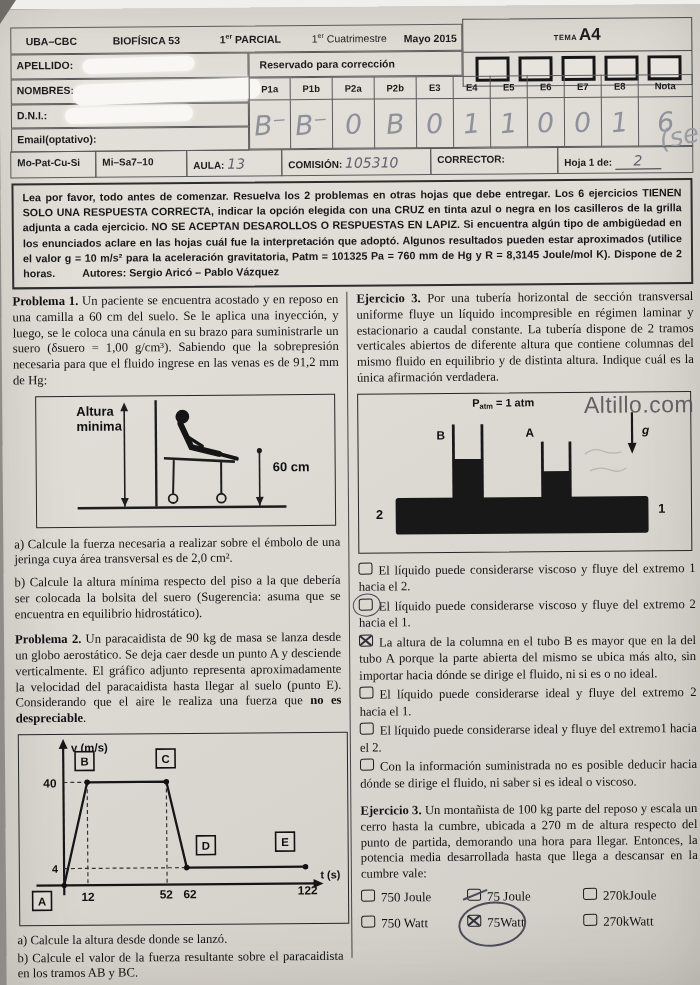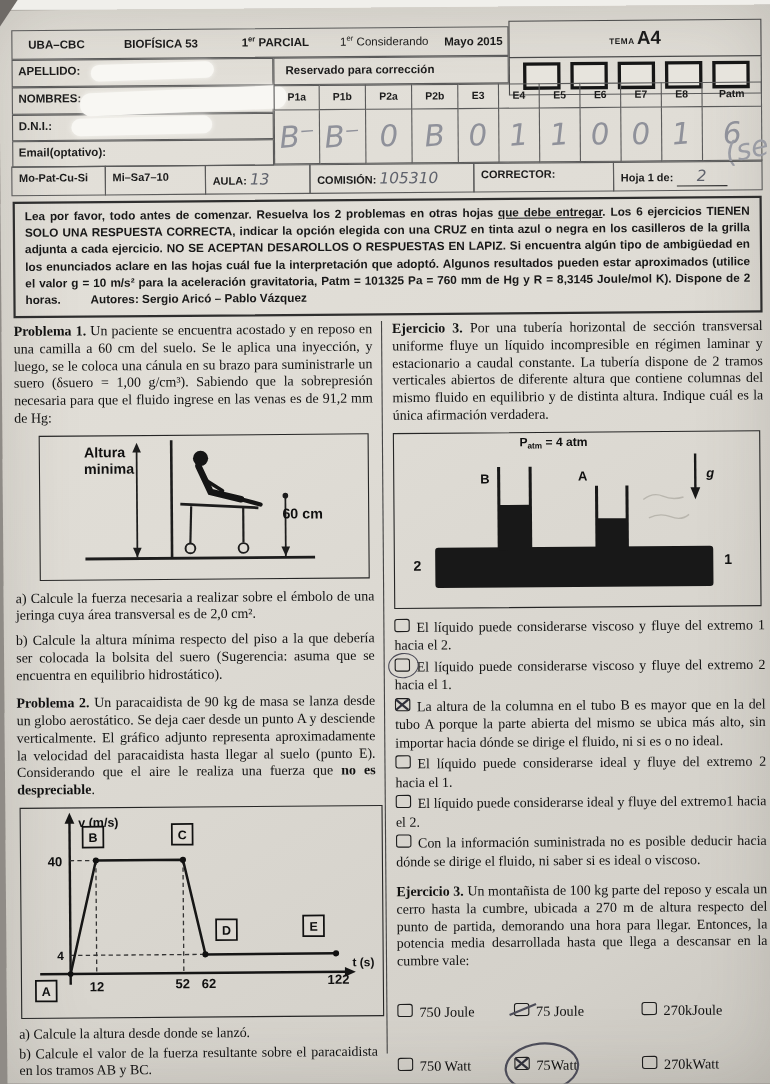--- a/index.html
+++ b/index.html
@@ -52,21 +52,21 @@
     transform:rotate(-12deg); font-style:italic; font-family:"DejaVu Sans",sans-serif; white-space:nowrap; }
   .info { position:absolute; left:2px; top:136px; width:682px; height:27px; display:flex; }
   .ic { border:1.1px solid #5a5a5a; margin-left:-1px; padding:5px 6px 0; font-weight:bold; font-size:10px; white-space:nowrap; }
   .ic .hwv { font-family:"DejaVu Sans",sans-serif; font-style:italic; color:#5f626c; font-size:14px; font-weight:400; }
   .blank { display:inline-block; width:46px; border-bottom:1.2px solid #333; text-align:center; }
   .redact { position:absolute; background:#f8f7f3; border-radius:10px; box-shadow:0 0 5px #f8f7f3; }
 
   
   .instr { margin:5px 2px 0; border:2px solid #2e2e2e; padding:5px 9px 6px;
     font-weight:bold; font-size:10.7px; line-height:1.42; text-align:justify; color:#171717; }
-  .uline { text-decoration:underline; }
+  .uline { }
   .auth { margin-left:24px; }
 
   
   .main { display:flex; margin:5px 2px 0; }
   .col-left { width:334px; padding-right:8px; }
   .divider { border-left:1.5px solid #444; height:666px; }
   .col-right { flex:1; padding-left:9px; position:relative; }
   .para { font-family:"Liberation Serif",serif; font-size:12.7px; line-height:1.24;
     text-align:justify; color:#111; margin-bottom:7px; }
   .bold { font-weight:bold; }
@@ -93,37 +93,37 @@
   .xmark::after  { transform:rotate(-40deg); }
   .circlemark { display:none; position:absolute; left:-6px; top:-5px; width:28px; height:23px;
     border:1.8px solid #4c4c58; border-radius:50%; transform:rotate(-8deg); }
   .circlemark.show { display:block; }
   .circlemark.big { left:-9px; top:-13px; width:68px; height:45px; transform:rotate(-5deg); border-width:2.2px; }
   .slashmark { display:none; position:absolute; left:-5px; top:5px; width:26px; height:1.8px;
     background:#4c4c58; transform:rotate(-22deg); }
   .slashmark.show { display:block; }
   .optgrid { display:grid; grid-template-columns:106px 116px 1fr; row-gap:10px; margin-top:5px;
     font-family:"Liberation Serif",serif; font-size:13px; color:#111; }
-  .optgrid .cell { white-space:nowrap; position:relative;margin-top:23px; }
+  .optgrid .cell { white-space:nowrap; position:relative; }
   .svgt { font-family:"Liberation Sans",sans-serif; font-weight:bold; fill:#101010; }
 </style>
 </head>
 <body>
 
 <div class="scan-edge"></div>
 <div class="corner-shadow"></div>
 
 <div class="paper">
 
   <div class="ht">
     <div class="ht-title">
       <span class="tcell" style="width:80px">UBA–CBC</span>
       <span class="tcell" style="width:110px">BIOFÍSICA 53</span>
       <span class="tcell" style="width:98px"><span>1</span><span class="sup">er</span><span> PARCIAL</span></span>
-      <span class="tcell" style="width:100px;font-weight:normal"><span>1</span><span class="sup">er</span><span> Considerando</span></span>
+      <span class="tcell" style="width:100px;font-weight:normal"><span>1</span><span class="sup">er</span><span> Cuatrimestre</span></span>
       <span class="tcell" style="width:62px;font-weight:bold">Mayo 2015</span>
     </div>
 
     <div class="ht-tema">
       <span class="tema-small">TEMA</span>
       <span class="tema-big">A4</span>
     </div>
     <div class="ht-boxes">
       <span class="bbox"></span>
       <span class="bbox"></span>
@@ -147,21 +147,21 @@
       <span class="gc">P1a</span>
       <span class="gc">P1b</span>
       <span class="gc">P2a</span>
       <span class="gc">P2b</span>
       <span class="gc">E3</span>
       <span class="gc">E4</span>
       <span class="gc">E5</span>
       <span class="gc">E6</span>
       <span class="gc">E7</span>
       <span class="gc">E8</span>
-      <span class="gc">Patm</span>
+      <span class="gc">Nota</span>
     </div>
     <div class="g-vals">
       <span class="gc">
           <span class="hw">B⁻</span>
         </span>
       <span class="gc">
           <span class="hw">B⁻</span>
         </span>
       <span class="gc">
           <span class="hw">0</span>
@@ -227,21 +227,21 @@
           <line x1="128" y1="63" x2="200" y2="67" stroke="#1d1d1d" stroke-width="2.6"></line>
           <line x1="138" y1="65" x2="137" y2="99" stroke="#1d1d1d" stroke-width="2"></line>
           <line x1="186" y1="67" x2="186" y2="99" stroke="#1d1d1d" stroke-width="2"></line>
           <circle cx="137" cy="104" r="4.5" stroke="#1d1d1d" stroke-width="1.8" fill="none"></circle>
           <circle cx="186" cy="104" r="4.5" stroke="#1d1d1d" stroke-width="1.8" fill="none"></circle>
           <circle cx="225" cy="56" r="2.6" fill="#1d1d1d"></circle>
           <line x1="225" y1="56" x2="225" y2="112" stroke="#1d1d1d" stroke-width="1.6"></line>
           <polygon points="225,112 221,103 229,103" fill="#1d1d1d"></polygon>
         </svg>
         <div class="figlabel" style="left:40px;top:8px;width:66px;font-size:13px;line-height:1.15">Altura minima</div>
-        <div class="figlabel" style="left:220px;top:64px;font-size:13px">60 cm</div>
+        <div class="figlabel" style="left:236px;top:64px;font-size:13px">60 cm</div>
       </div>
 
       <p class="para">a) Calcule la fuerza necesaria a realizar sobre el émbolo de una jeringa cuya área transversal es de 2,0 cm².</p>
       <p class="para">b) Calcule la altura mínima respecto del piso a la que debería ser colocada la bolsita del suero (Sugerencia: asuma que se encuentra en equilibrio hidrostático).</p>
 
       <p class="para" style="margin-top:10px"><span class="bold">Problema 2.</span><span> Un paracaidista de 90 kg de masa se lanza desde un globo aerostático. Se deja caer desde un punto A y desciende verticalmente. El gráfico adjunto representa aproximadamente la velocidad del paracaidista hasta llegar al suelo (punto E). Considerando que el aire le realiza una fuerza que </span><span class="bold">no es despreciable</span><span>.</span></p>
 
       <div class="figbox" id="fig2">
         <svg class="svg-abs" viewBox="0 0 330 192">
           <line x1="44" y1="8" x2="44" y2="162" stroke="#151515" stroke-width="2.2"></line>
@@ -290,41 +290,42 @@
       </div>
 
       <p class="para" style="margin-bottom:2px">a) Calcule la altura desde donde se lanzó.</p>
       <p class="para">b) Calcule el valor de la fuerza resultante sobre el paracaidista en los tramos AB y BC.</p>
     </div>
 
     <div class="divider"></div>
 
     <div class="col-right">
       <p class="para"><span class="bold">Ejercicio 3.</span><span> Por una tubería horizontal de sección transversal uniforme fluye un líquido incompresible en régimen laminar y estacionario a caudal constante. La tubería dispone de 2 tramos verticales abiertos de diferente altura que contiene columnas del mismo fluido en equilibrio y de distinta altura. Indique cuál es la única afirmación verdadera.</span></p>
+      <div class="watermark">Altillo.com</div>
 
       <div class="figbox" id="fig3">
         <svg class="svg-abs" viewBox="0 0 334 160">
           <rect x="36" y="105" width="256" height="37" rx="3" fill="#181818"></rect>
           <line x1="95" y1="31" x2="95" y2="106" stroke="#181818" stroke-width="2.8"></line>
           <line x1="124" y1="31" x2="124" y2="106" stroke="#181818" stroke-width="2.8"></line>
           <rect x="95" y="66" width="29" height="42" fill="#181818"></rect>
           <line x1="185" y1="49" x2="185" y2="106" stroke="#181818" stroke-width="2.8"></line>
           <line x1="213" y1="49" x2="213" y2="106" stroke="#181818" stroke-width="2.8"></line>
           <rect x="185" y="79" width="28" height="29" fill="#181818"></rect>
           <line x1="276" y1="20" x2="276" y2="55" stroke="#181818" stroke-width="2.2"></line>
           <polygon points="276,62 271.5,51 280.5,51" fill="#181818"></polygon>
           <path d="M228,62 q9,-7 18,-3 t19,1" stroke="#b9b6ae" stroke-width="1.3" fill="none"></path>
           <path d="M233,79 q10,-5 20,-1 t17,-2" stroke="#b9b6ae" stroke-width="1.3" fill="none"></path>
           <text x="78" y="46" class="svgt" font-size="12">B</text>
           <text x="168" y="44" class="svgt" font-size="12">A</text>
           <text x="286" y="42" class="svgt" font-size="12" font-style="italic">g</text>
           <text x="16" y="126" class="svgt" font-size="13">2</text>
           <text x="302" y="122" class="svgt" font-size="13">1</text>
         </svg>
-        <div class="figlabel" style="left:114px;top:3px;font-size:11px"><span>P</span><span class="psub">atm</span><span> = 4 atm</span></div>
+        <div class="figlabel" style="left:114px;top:3px;font-size:11px"><span>P</span><span class="psub">atm</span><span> = 1 atm</span></div>
       </div>
 
       <p class="opt"><span class="cbwrap"><span class="cb"></span></span><span>El líquido puede considerarse viscoso y fluye del extremo 1 hacia el 2.</span></p>
       <p class="opt"><span class="cbwrap"><span class="cb"></span><span class="circlemark show"></span></span><span>El líquido puede considerarse viscoso y fluye del extremo 2 hacia el 1.</span></p>
       <p class="opt"><span class="cbwrap"><span class="cb checked">
               <span class="xmark"></span>
             </span></span><span>La altura de la columna en el tubo B es mayor que en la del tubo A porque la parte abierta del mismo se ubica más alto, sin importar hacia dónde se dirige el fluido, ni si es o no ideal.</span></p>
       <p class="opt"><span class="cbwrap"><span class="cb"></span></span><span>El líquido puede considerarse ideal y fluye del extremo 2 hacia el 1.</span></p>
       <p class="opt"><span class="cbwrap"><span class="cb"></span></span><span>El líquido puede considerarse ideal y fluye del extremo1 hacia el 2.</span></p>
       <p class="opt"><span class="cbwrap"><span class="cb"></span></span><span>Con la información suministrada no es posible deducir hacia dónde se dirige el fluido, ni saber si es ideal o viscoso.</span></p>

